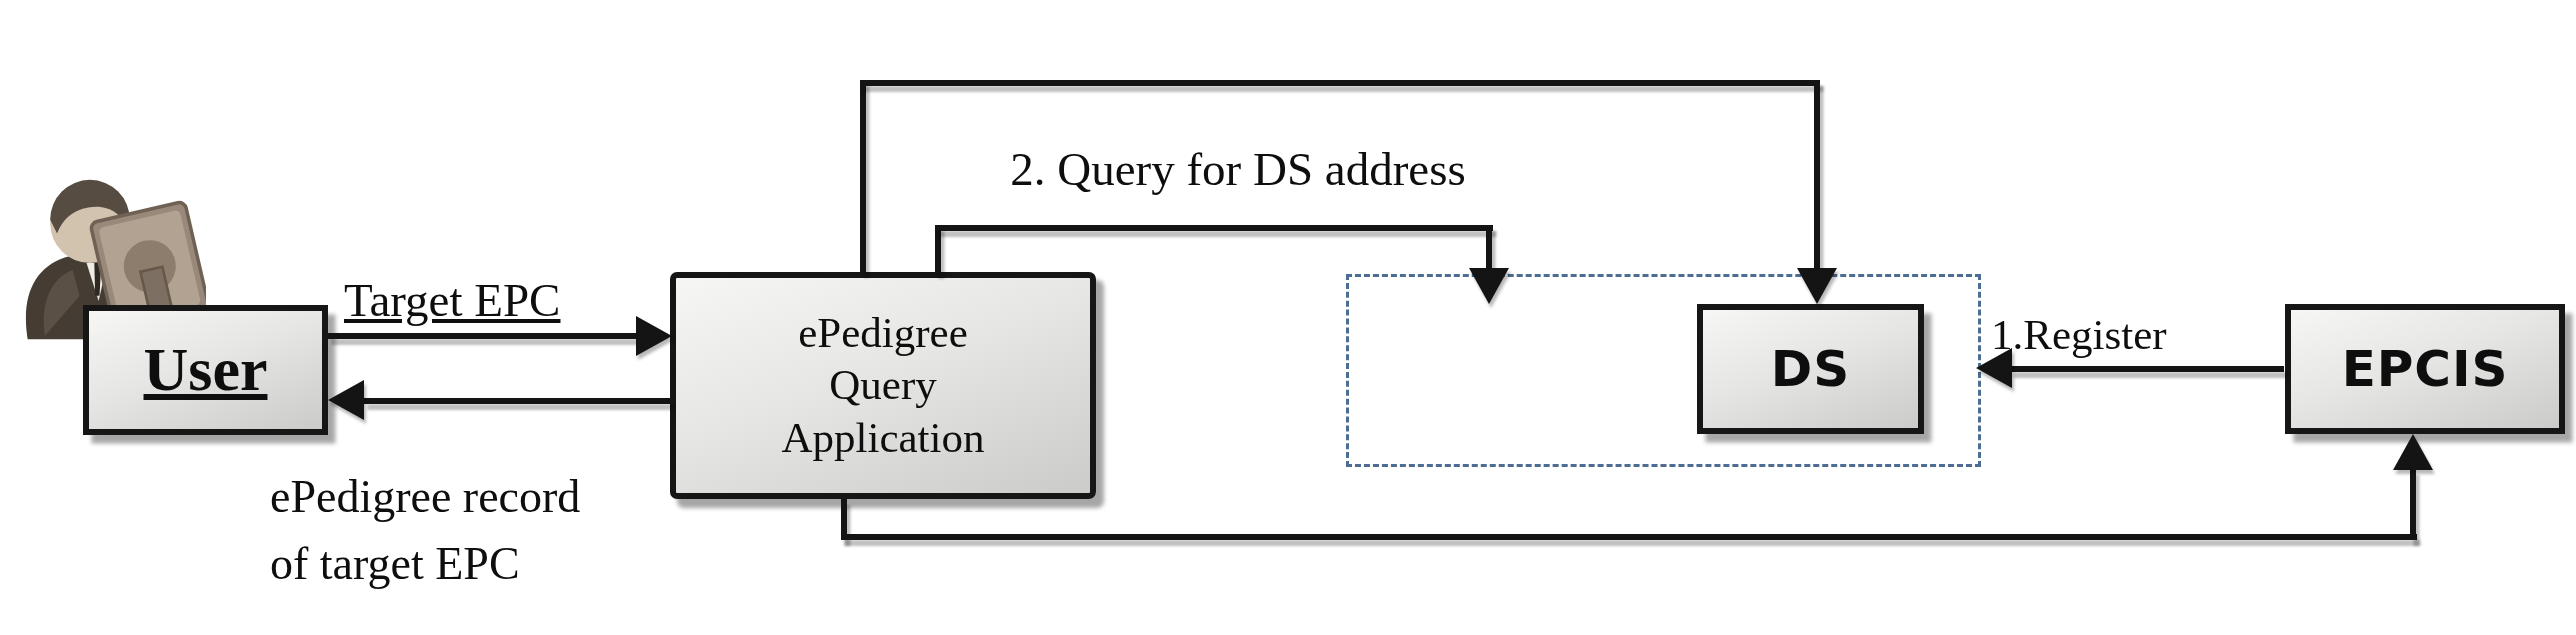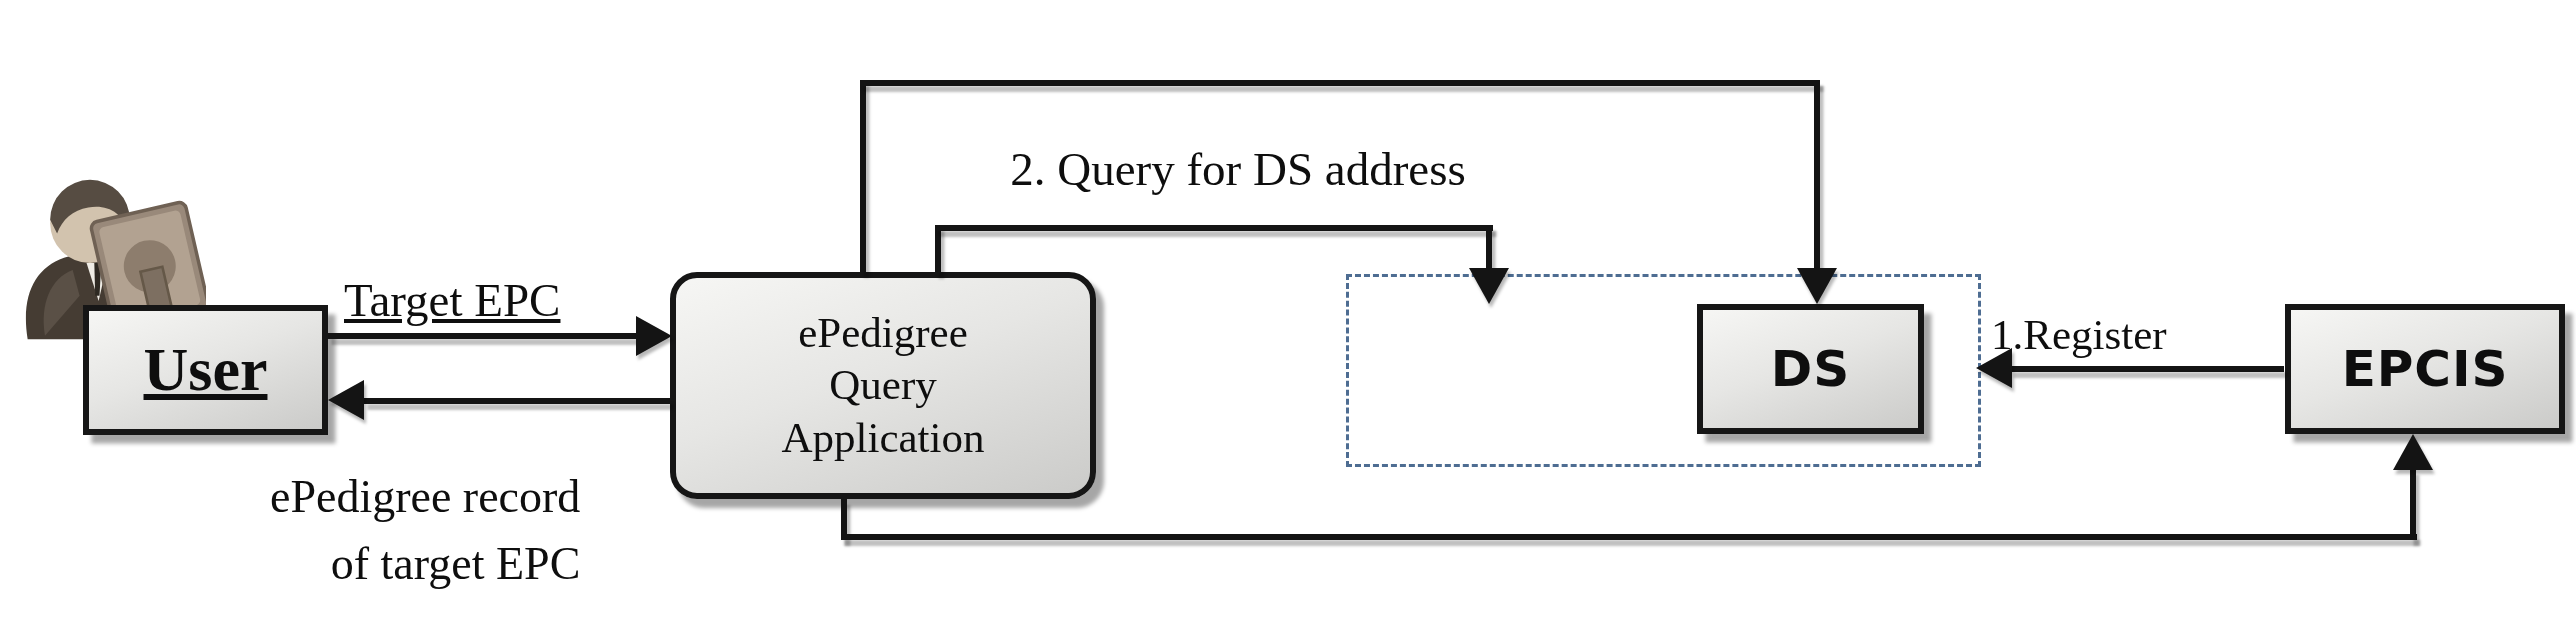--- a/index.html
+++ b/index.html
@@ -27,21 +27,21 @@
     box-shadow:7.8px 8.6px 4.3px rgba(0,0,0,0.35);
     display:flex;align-items:center;justify-content:center;
     box-sizing:border-box;color:var(--label-color);
   }
   .box .lbl{white-space:pre-line;text-align:center;line-height:1.22;}
   .serif-bold{font-family:"Liberation Serif",serif;font-weight:bold;font-size:62px;text-decoration:underline;}
   .serif-reg{font-family:"Liberation Serif",serif;font-weight:normal;font-size:43px;}
   .sans-bold{font-family:"DejaVu Sans",sans-serif;font-weight:bold;font-size:50px;letter-spacing:0.9px;}
 
   #user-box {left:83px;  top:305px; width:245px; height:130px;}
-  #app-box  {left:670px; top:272px; width:426px; height:227px; border-radius:27px;}
+  #app-box  {left:670px; top:272px; width:426px; height:227px; border-radius:7px;}
   #ons-box  {left:1379px;top:304px; width:250px; height:130px;}
   #ds-box   {left:1697px;top:304px; width:227px; height:130px;}
   #epcis-box{left:2285px;top:304px; width:280px; height:130px;align-items:center;}
 
   #dashed-region{
     position:absolute;left:1346px;top:274px;width:635px;height:193px;
     border:3.5px dashed var(--dashed-border);box-sizing:border-box;background:transparent;
   }
 
   
@@ -81,21 +81,21 @@
   #a-e1     {left:1976px;top:348px;}   
   #a-e4     {left:2393px;top:434px;}   
 
   
   .edge-label{
     position:absolute;color:var(--label-color);
     font-family:"Liberation Serif",serif;font-size:47px;line-height:1.15;
     white-space:pre-line;
   }
   #lbl-target {left:344px; top:273px; width:346px; text-decoration:underline;}
-  #lbl-record {left:270px; top:464px; text-align:right; font-size:46px; line-height:1.45;}
+  #lbl-record {left:270px; top:464px; text-align:left; font-size:46px; line-height:1.45;}
   #lbl-e3     {left:905px;top:10.4px;  width:778px; text-align:center;}
   #lbl-e2     {left:892px;top:142px; width:692px; text-align:center;}
   #lbl-e4     {left:1256px;top:562px; width:692px; text-align:center;}
   #lbl-e1     {left:1991px;top:310px; font-size:43px; text-align:center;}
 
   
   #user-icon{position:absolute;left:19px;top:166px;width:187px;height:187px;}
 </style>
 </head>
 <body>

